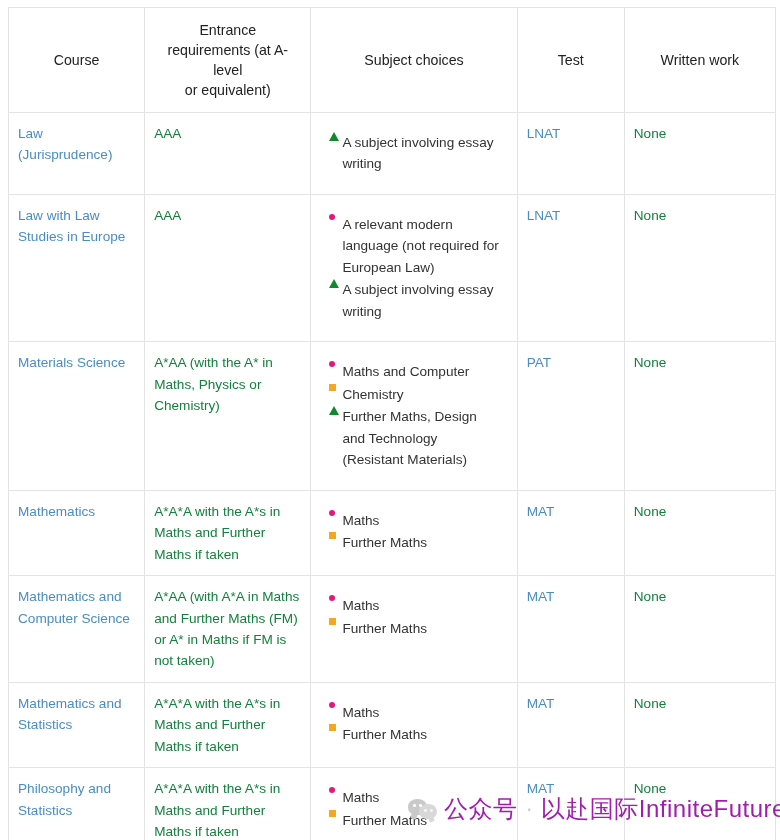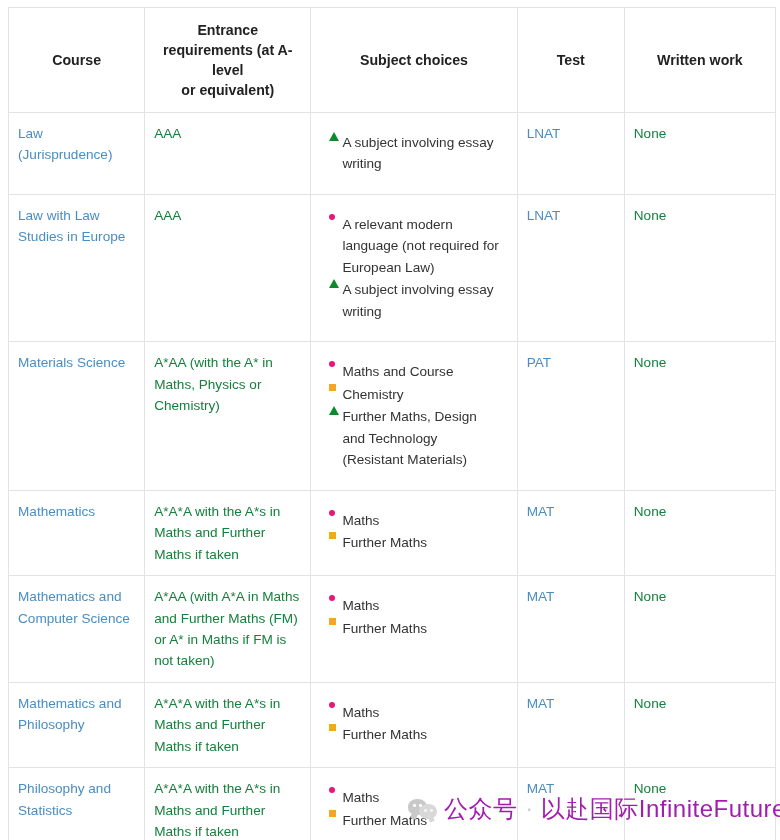--- a/index.html
+++ b/index.html
@@ -38,21 +38,21 @@
     vertical-align: top;
     padding: 10px 8px 10px 9px;
     font-size: 13.6px;
     line-height: 1.58;
     background: #ffffff;
   }
 
   table.course-table th {
     text-align: center;
     vertical-align: middle;
-    font-weight: bold;
+    font-weight: normal;
     color: #222222;
     font-size: 14.2px;
     line-height: 1.42;
     height: 92px;
     padding: 6px 6px;
   }
 
   
   col.c-course    { width: 136px; }
   col.c-entrance  { width: 166px; }
@@ -256,21 +256,21 @@
             </ul>
           </td>
           <td><a class="link">LNAT</a></td>
           <td class="cell-plain">None</td>
         </tr>
         <tr>
           <td><a class="link">Materials Science</a></td>
           <td class="cell-plain">A*AA (with the A* in Maths, Physics or Chemistry)</td>
           <td>
             <ul class="choices">
-              <li><span class="mk circle"></span><span>Maths and Course</span></li>
+              <li><span class="mk circle"></span><span>Maths and Computer</span></li>
               <li><span class="mk square"></span><span>Chemistry</span></li>
               <li><span class="mk triangle"></span><span>Further Maths, Design and Technology (Resistant Materials)</span></li>
             </ul>
           </td>
           <td><a class="link">PAT</a></td>
           <td class="cell-plain">None</td>
         </tr>
         <tr>
           <td><a class="link">Mathematics</a></td>
           <td class="cell-plain">A*A*A with the A*s in Maths and Further Maths if taken</td>
@@ -289,21 +289,21 @@
           <td>
             <ul class="choices">
               <li><span class="mk circle"></span><span>Maths</span></li>
               <li><span class="mk square"></span><span>Further Maths</span></li>
             </ul>
           </td>
           <td><a class="link">MAT</a></td>
           <td class="cell-plain">None</td>
         </tr>
         <tr>
-          <td><a class="link">Mathematics and Philosophy</a></td>
+          <td><a class="link">Mathematics and Statistics</a></td>
           <td class="cell-plain">A*A*A with the A*s in Maths and Further Maths if taken</td>
           <td>
             <ul class="choices">
               <li><span class="mk circle"></span><span>Maths</span></li>
               <li><span class="mk square"></span><span>Further Maths</span></li>
             </ul>
           </td>
           <td><a class="link">MAT</a></td>
           <td class="cell-plain">None</td>
         </tr>

